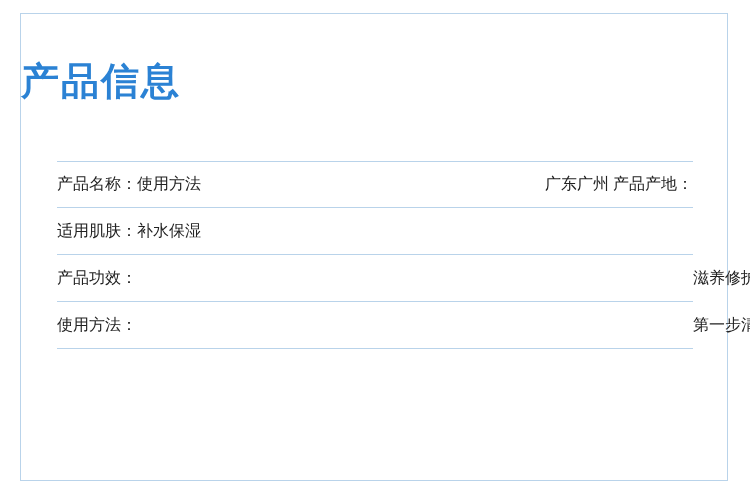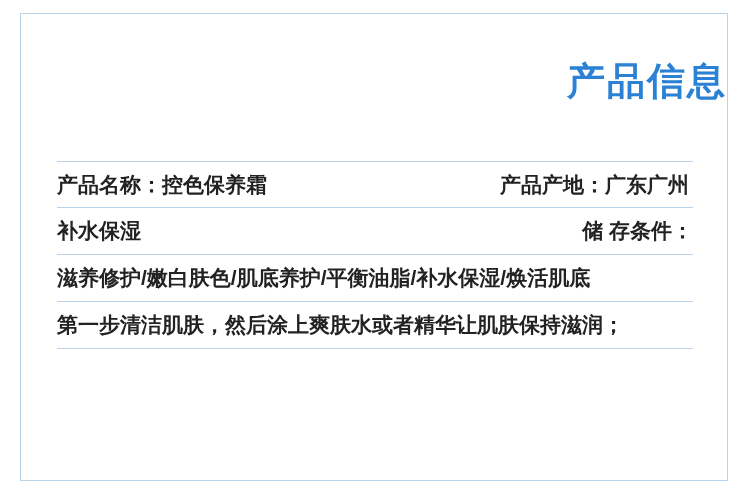--- a/index.html
+++ b/index.html
@@ -17,21 +17,21 @@
     position: absolute;
     left: 20px;
     top: 13px;
     width: 708px;
     height: 468px;
     border: 1px solid #b9d3ea;
     box-sizing: border-box;
     background: #ffffff;
   }
   .title {
-    text-align: right;
+    text-align: left;
     color: #2b82d4;
     font-size: 38px;
     font-weight: bold;
     letter-spacing: 2px;
     margin-top: 45px;
     margin-bottom: 0;
     line-height: 1.2;
   }
   .table {
     position: absolute;
@@ -43,24 +43,23 @@
     border-bottom: 1px solid #b9d3ea;
     height: 47px;
     display: flex;
     align-items: center;
     box-sizing: border-box;
   }
   .row:first-child {
     border-top: 1px solid #b9d3ea;
   }
   .cell {
-    font-size: 21px;
+    font-size: 16px;
     color: #222222;
     white-space: nowrap;
-    font-weight: bold;
   }
   .cell-left {
     flex: 0 0 auto;
   }
   .cell-right {
     margin-left: auto;
     padding-right: 4px;
   }
   .label {
     color: #222222;
@@ -79,35 +78,37 @@
 <body>
 
 <div class="card">
 
   <div class="title">产品信息</div>
 
   <div class="table">
 
     <div class="row">
       <span class="cell cell-left label">产品名称：</span>
-      <span class="cell cell-left value">控色保养霜</span>
+      <span class="cell cell-left value">使用方法</span>
       <span class="spacer"></span>
+      <span class="cell cell-right value">广东广州</span>
       <span class="cell label">产品产地：</span>
-      <span class="cell cell-right value">广东广州</span>
     </div>
 
     <div class="row">
+      <span class="cell cell-left label">适用肌肤：</span>
       <span class="cell cell-left value">补水保湿</span>
       <span class="spacer"></span>
-      <span class="cell label">储 存条件：</span>
     </div>
 
     <div class="row row-full">
+      <span class="cell cell-left label">产品功效：</span>
       <span class="cell cell-left value">滋养修护/嫩白肤色/肌底养护/平衡油脂/补水保湿/焕活肌底</span>
     </div>
 
     <div class="row row-full">
+      <span class="cell cell-left label">使用方法：</span>
       <span class="cell cell-left value">第一步清洁肌肤，然后涂上爽肤水或者精华让肌肤保持滋润；</span>
     </div>
 
 
   </div>
 </div>
 
 </body></html>

